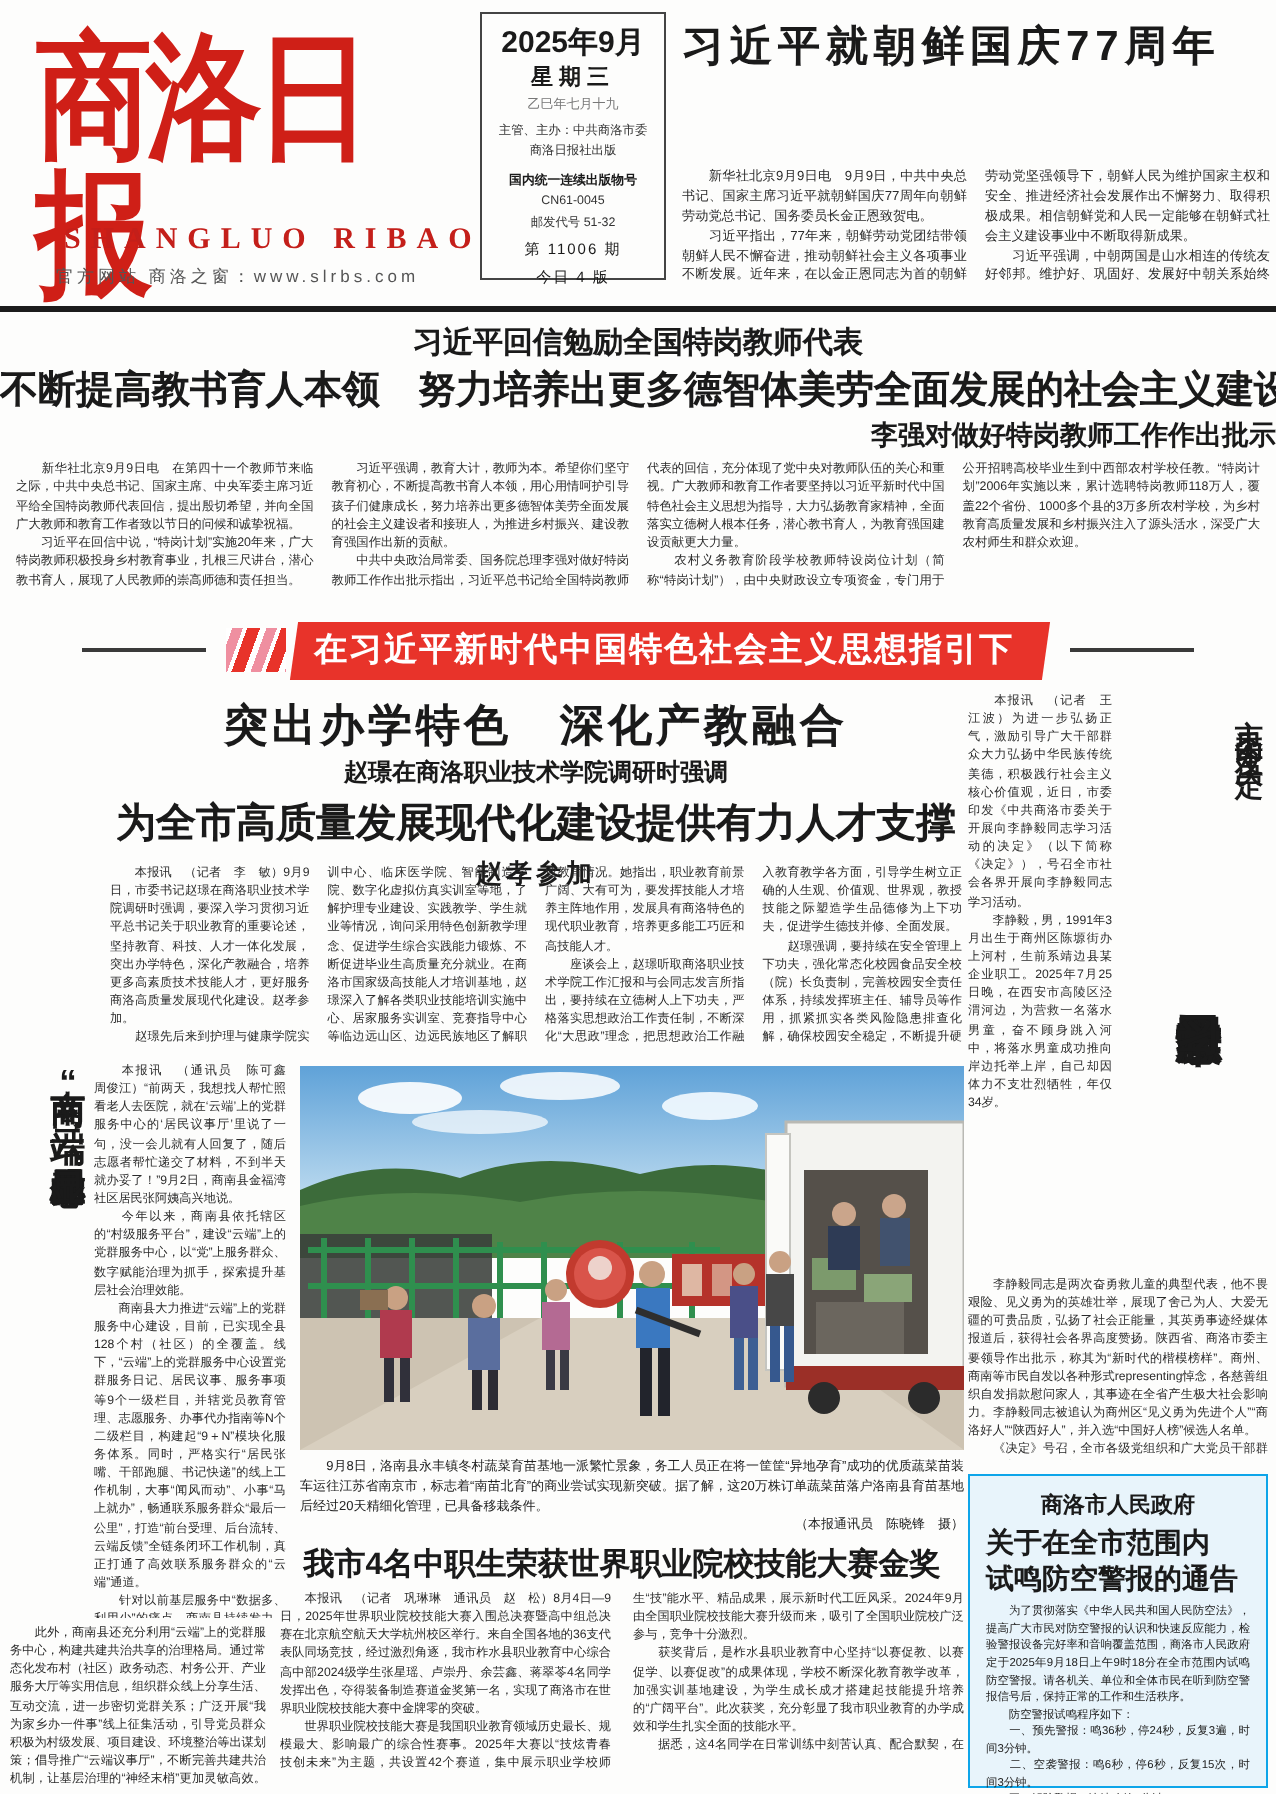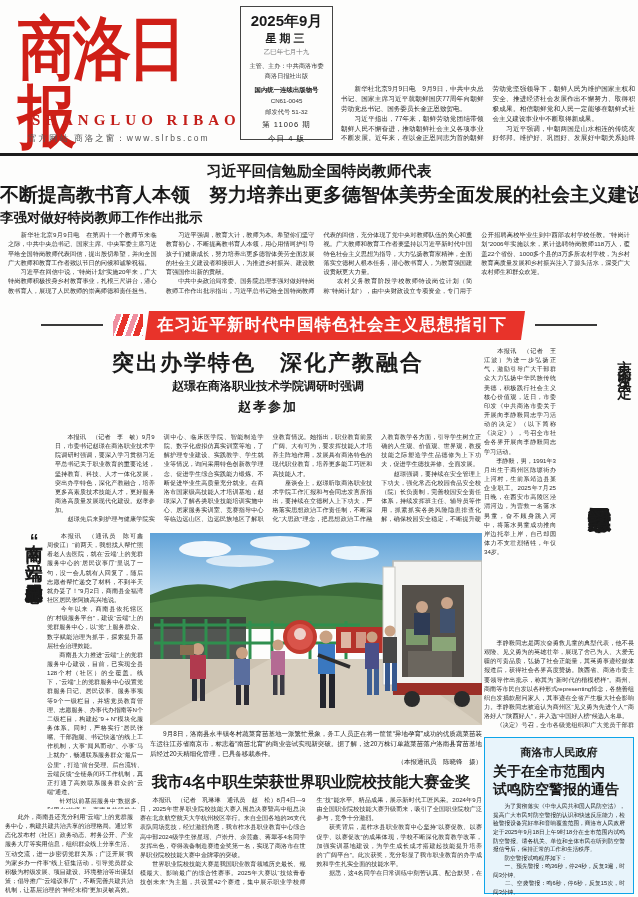--- a/index.html
+++ b/index.html
@@ -26,21 +26,21 @@
   .datebox .wk{font-size:11px;font-weight:bold;letter-spacing:3px;text-align:center;}
   .datebox .lunar{font-size:6.5px;color:#777;margin-top:2px;}
   .datebox .sm{font-size:6.2px;color:#333;margin-top:4px;line-height:1.5;}
   .datebox .smb{font-size:6.4px;font-weight:bold;margin-top:5px;}
   .datebox .num{font-size:7.5px;margin-top:4px;letter-spacing:1px;}
   .lead-h{font-weight:900;font-size:21px;line-height:1.35;letter-spacing:.5px;white-space:nowrap;}
   .rule{background:#1c1c1c;}
   
   .kicker{font-size:15px;font-weight:bold;text-align:center;}
   .bigline{font-size:19px;font-weight:900;text-align:center;white-space:nowrap;letter-spacing:0;}
-  .subhead{font-size:13.5px;font-weight:bold;text-align:left;}
+  .subhead{font-size:13.5px;font-weight:bold;text-align:right;}
   
   .banner-wrap{display:flex;align-items:center;}
   .banner-line{height:2px;background:#3a3a3a;flex:0 0 62px;}
   .banner-stripes{width:30px;height:22px;margin:0 4px 0 10px;
     background:repeating-linear-gradient(110deg,#fff 0 3px,#ef8fa0 3px 8px,#fff 8px 10px,#e8332a 10px 16px);}
   .banner-box{background:#e8332a;color:#fff;font-size:16.5px;font-weight:900;
     padding:3px 16px 4px 10px;transform:skewX(-8deg);letter-spacing:1px;white-space:nowrap;}
   .banner-box span{display:inline-block;transform:skewX(8deg);}
   
   .vert{writing-mode:vertical-rl;text-orientation:upright;}
@@ -70,20 +70,21 @@
   <div class="sm">主管、主办：中共商洛市委</div>
   <div class="sm" style="margin-top:1px;">商洛日报社出版</div>
   <div class="smb">国内统一连续出版物号</div>
   <div class="sm" style="margin-top:1px;">CN61-0045</div>
   <div class="sm" style="margin-top:2px;">邮发代号 51-32</div>
   <div class="num">第 11006 期</div>
   <div class="num">今日 4 版</div>
 </div>
 
 <div class="abs" style="left:341px;top:10px;width:294px;">
+  <div class="lead-h" style="letter-spacing:3px;">习近平就朝鲜国庆77周年</div>
 </div>
 <div class="abs smallbody cols2 justify prewrap" style="left:341px;top:84px;width:294px;height:66px;font-size:6.6px;">　　新华社北京9月9日电　9月9日，中共中央总书记、国家主席习近平就朝鲜国庆77周年向朝鲜劳动党总书记、国务委员长金正恩致贺电。
 　　习近平指出，77年来，朝鲜劳动党团结带领朝鲜人民不懈奋进，推动朝鲜社会主义各项事业不断发展。近年来，在以金正恩同志为首的朝鲜劳动党坚强领导下，朝鲜人民为维护国家主权和安全、推进经济社会发展作出不懈努力、取得积极成果。相信朝鲜党和人民一定能够在朝鲜式社会主义建设事业中不断取得新成果。
 　　习近平强调，中朝两国是山水相连的传统友好邻邦。维护好、巩固好、发展好中朝关系始终是中国党和政府坚定不移的战略方针。前不久，金正恩总书记来华出席中国人民抗日战争暨世界反法西斯战争胜利80周年纪念活动，我们再次会晤，共同擘画了两党两国关系发展蓝图。中方愿同朝方加强战略沟通，密切交往合作，推动中朝友好和两国社会主义事业，为地区乃至世界的和平与发展作出更大贡献。</div>
 
 <div class="abs rule" style="left:0;top:153px;width:638px;height:3px;"></div>
 
 <div class="abs kicker" style="left:0;top:162px;width:638px;">习近平回信勉励全国特岗教师代表</div>
 <div class="abs bigline" style="left:0;top:182px;width:638px;">不断提高教书育人本领　努力培养出更多德智体美劳全面发展的社会主义建设者和接班人</div>
 <div class="abs subhead" style="left:0;top:209px;width:638px;">李强对做好特岗教师工作作出批示</div>
@@ -98,20 +99,21 @@
   <div class="banner-stripes"></div>
   <div class="banner-box">
     <span>在习近平新时代中国特色社会主义思想指引下</span>
   </div>
   <div class="banner-line" style="margin-left:12px;"></div>
 </div>
 
 <div class="abs" style="left:55px;top:346px;width:426px;">
   <div style="font-size:22px;font-weight:900;text-align:center;margin-top:2px;letter-spacing:2px;">突出办学特色　深化产教融合</div>
   <div style="font-size:12px;font-weight:bold;text-align:center;">赵璟在商洛职业技术学院调研时强调</div>
+  <div style="font-size:20px;font-weight:900;text-align:center;margin-top:3px;white-space:nowrap;">为全市高质量发展现代化建设提供有力人才支撑</div>
   <div style="font-size:13px;font-weight:bold;text-align:center;margin-top:3px;letter-spacing:2px;">赵孝参加</div>
 </div>
 <div class="abs smallbody cols4 justify prewrap" style="left:55px;top:432px;width:426px;height:99px;font-size:6.1px;">　　本报讯　（记者　李　敏）9月9日，市委书记赵璟在商洛职业技术学院调研时强调，要深入学习贯彻习近平总书记关于职业教育的重要论述，坚持教育、科技、人才一体化发展，突出办学特色，深化产教融合，培养更多高素质技术技能人才，更好服务商洛高质量发展现代化建设。赵孝参加。
 　　赵璟先后来到护理与健康学院实训中心、临床医学院、智能制造学院、数字化虚拟仿真实训室等地，了解护理专业建设、实践教学、学生就业等情况，询问采用特色创新教学理念、促进学生综合实践能力锻炼、不断促进毕业生高质量充分就业。在商洛市国家级高技能人才培训基地，赵璟深入了解各类职业技能培训实施中心、居家服务实训室、竞赛指导中心等临边远山区、边远民族地区了解职业教育情况。她指出，职业教育前景广阔、大有可为，要发挥技能人才培养主阵地作用，发展具有商洛特色的现代职业教育，培养更多能工巧匠和高技能人才。
 　　座谈会上，赵璟听取商洛职业技术学院工作汇报和与会同志发言所指出，要持续在立德树人上下功夫，严格落实思想政治工作责任制，不断深化“大思政”理念，把思想政治工作融入教育教学各方面，引导学生树立正确的人生观、价值观、世界观，教授技能之际塑造学生品德修为上下功夫，促进学生德技并修、全面发展。
 　　赵璟强调，要持续在安全管理上下功夫，强化常态化校园食品安全校（院）长负责制，完善校园安全责任体系，持续发挥班主任、辅导员等作用，抓紧抓实各类风险隐患排查化解，确保校园安全稳定，不断提升硬件服务水平上下功夫，着力打造宜学生态和谐校园（高质量校园），为加快建设现代化教育强市贡献更大力量。</div>
 
 <div class="abs" style="left:484px;top:346px;width:150px;height:288px;display:flex;">
   <div class="smallbody justify prewrap" style="width:72px;height:288px;font-size:6.1px;flex:0 0 72px;">　　本报讯　（记者　王江波）为进一步弘扬正气，激励引导广大干部群众大力弘扬中华民族传统美德，积极践行社会主义核心价值观，近日，市委印发《中共商洛市委关于开展向李静毅同志学习活动的决定》（以下简称《决定》），号召全市社会各界开展向李静毅同志学习活动。
 　　李静毅，男，1991年3月出生于商州区陈塬街办上河村，生前系靖边县某企业职工。2025年7月25日晚，在西安市高陵区泾渭河边，为营救一名落水男童，奋不顾身跳入河中，将落水男童成功推向岸边托举上岸，自己却因体力不支壮烈牺牲，年仅34岁。</div>

